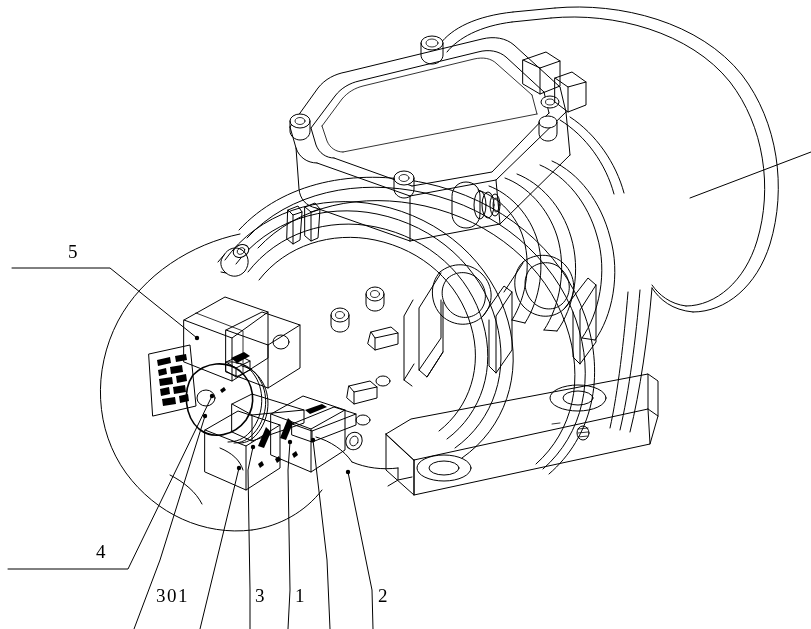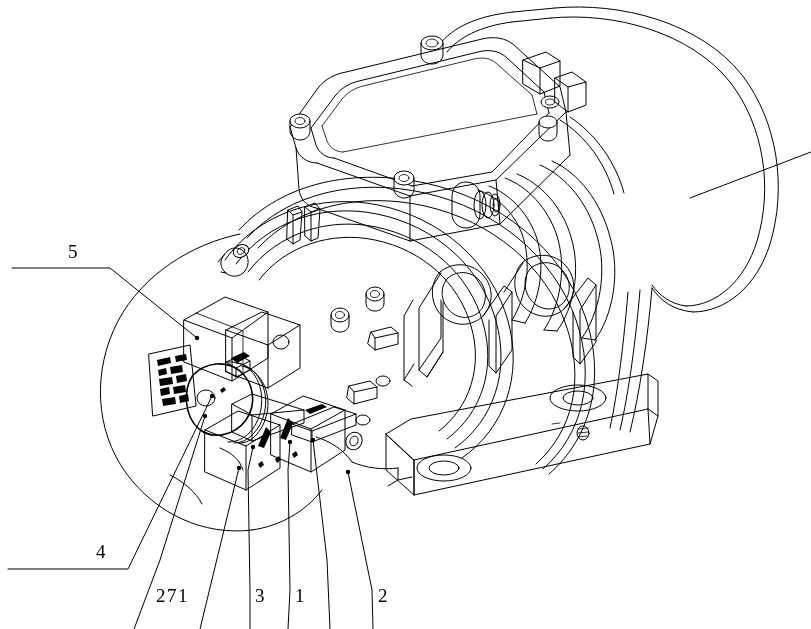--- a/index.html
+++ b/index.html
@@ -404,21 +404,21 @@
 
       <path class="leader" d="M811 152 L 690 198"></path>
     </g>
 
   </svg>
 
   <div class="callout-text" style="left:68px; top:242px;">5</div>
 
   <div class="callout-text" style="left:96px; top:542px;">4</div>
 
-  <div class="callout-text" style="left:156px; top:586px;">271</div>
+  <div class="callout-text" style="left:156px; top:586px;">301</div>
 
   <div class="callout-text" style="left:255px; top:586px;">3</div>
 
   <div class="callout-text" style="left:295px; top:586px;">1</div>
 
   <div class="callout-text" style="left:378px; top:586px;">2</div>
 
 </div>
 
 </body></html>

